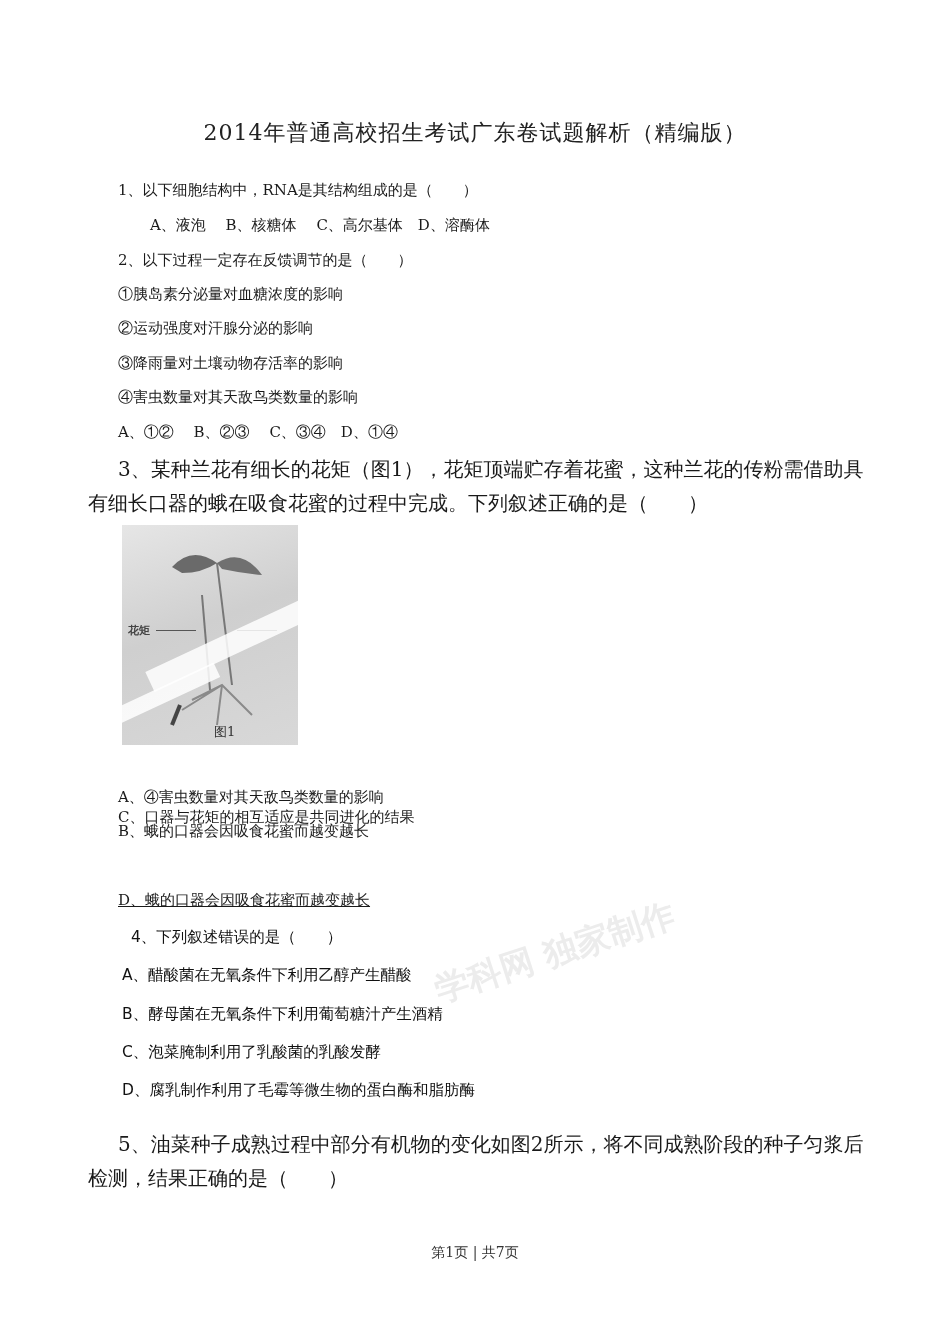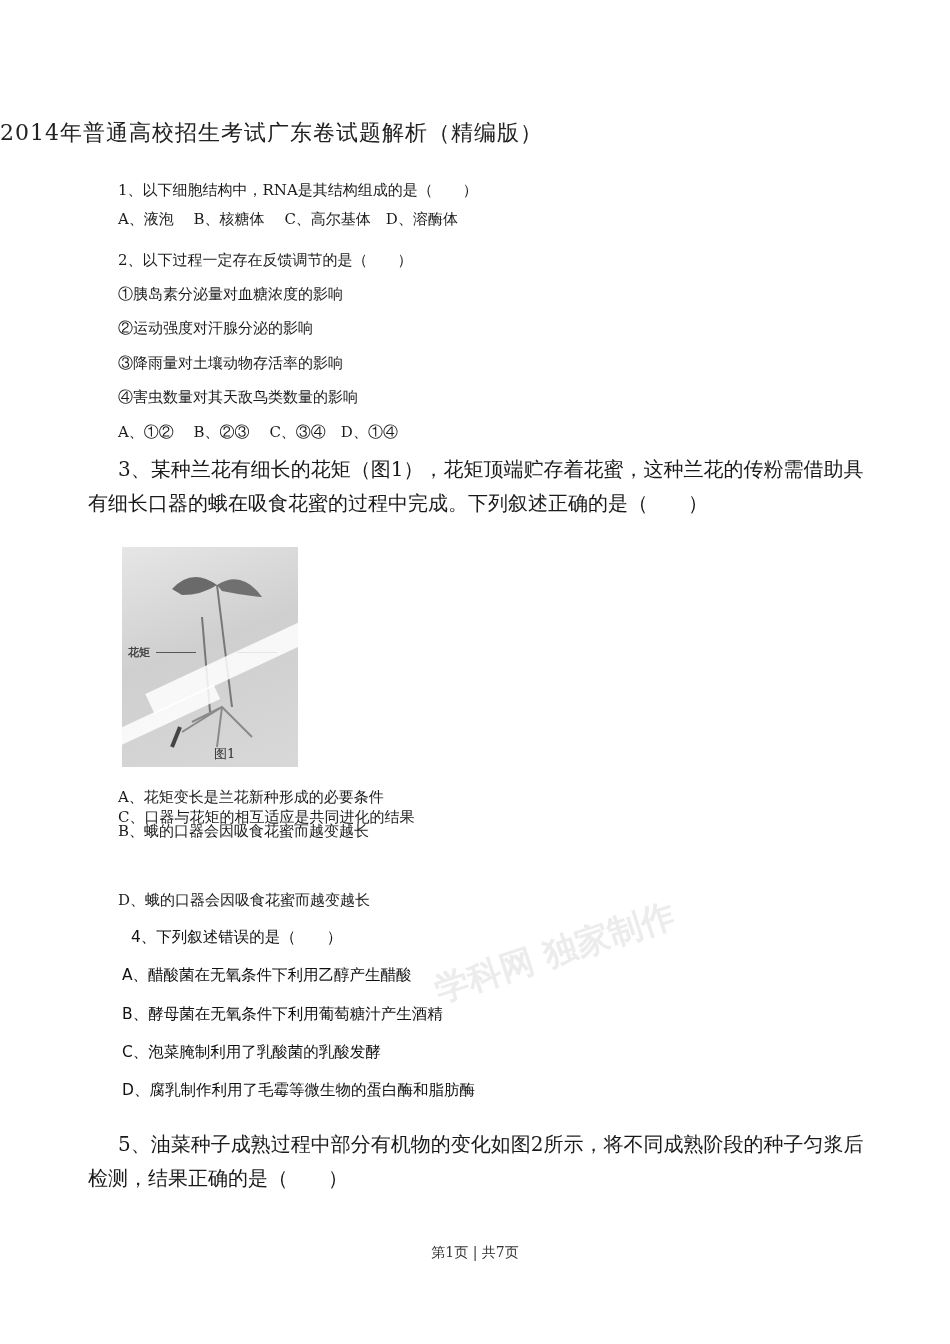--- a/index.html
+++ b/index.html
@@ -1,39 +1,39 @@
 <!DOCTYPE html>
 <html><head>
 <meta charset="utf-8">
 <style>
   html, body { margin:0; padding:0; background:#ffffff; }
   body { width:950px; height:1344px; position:relative; overflow:hidden;
          font-family:"DejaVu Serif","Liberation Serif",serif; color:#1a1a1a; }
-  .title { position:absolute; top:118px; left:0; width:950px; 
+  .title { position:absolute; top:118px; left:0; width:950px; text-align:center;
            font-size:22px; letter-spacing:1px; color:#222; }
   .line { position:absolute; left:118px; font-size:15px; line-height:20px; white-space:nowrap; }
   .para { position:absolute; left:88px; width:780px; font-size:20px; line-height:34px; text-indent:30px; }
   .opt4 { font-family:"DejaVu Sans","Liberation Sans",sans-serif; font-size:15.5px; color:#111; }
   .figure { position:absolute; left:122px; top:525px; width:176px; height:220px;
-            background:linear-gradient(160deg,#e6e6e6 0%,#cfcfcf 45%,#d8d8d8 100%); overflow:hidden;margin-top:22px; }
+            background:linear-gradient(160deg,#e6e6e6 0%,#cfcfcf 45%,#d8d8d8 100%); overflow:hidden; }
   .fig-label { position:absolute; left:6px; top:98px; font-size:11px; font-weight:bold; color:#444; }
   .fig-line { position:absolute; height:1px; background:#555; }
   .fig-caption { position:absolute; left:92px; top:198px; font-size:13px; color:#333; }
   .wm { position:absolute; background:rgba(255,255,255,0.85); transform:rotate(-25deg); }
   .footer { position:absolute; top:1244px; left:0; width:950px; text-align:center; font-size:14px; color:#333; }
   .wm-text { position:absolute; color:rgba(200,200,200,0.35); font-size:34px; transform:rotate(-18deg);
              font-family:"DejaVu Sans",sans-serif; font-weight:bold; }
 </style>
 </head>
 <body>
 
 <div class="title">2014年普通高校招生考试广东卷试题解析（精编版）</div>
 
 <div class="line" style="top:180px;text-align:center;">1、以下细胞结构中，RNA是其结构组成的是（　　）</div>
-<div class="line" style="top:209px;">A、液泡　 B、核糖体　 C、高尔基体　D、溶酶体</div>
+<div class="line" style="top:215px;margin-left:32px;">A、液泡　 B、核糖体　 C、高尔基体　D、溶酶体</div>
 
 <div class="line" style="top:250px;">2、以下过程一定存在反馈调节的是（　　）</div>
 <div class="line" style="top:284px;">①胰岛素分泌量对血糖浓度的影响</div>
 <div class="line" style="top:318px;">②运动强度对汗腺分泌的影响</div>
 <div class="line" style="top:353px;">③降雨量对土壤动物存活率的影响</div>
 <div class="line" style="top:387px;">④害虫数量对其天敌鸟类数量的影响</div>
 <div class="line" style="top:422px;">A、①②　 B、②③　 C、③④　D、①④</div>
 
 <div class="para" style="top:452px;">3、某种兰花有细长的花矩（图1），花矩顶端贮存着花蜜，这种兰花的传粉需借助具有细长口器的蛾在吸食花蜜的过程中完成。下列叙述正确的是（　　）</div>
 
@@ -47,24 +47,24 @@
     <line x1="58" y1="180" x2="50" y2="200" stroke="#444" stroke-width="4"></line>
   </svg>
   <span class="fig-label">花矩</span>
   <div class="fig-line" style="left:34px; top:105px; width:40px;"></div>
   <div class="fig-line" style="left:115px; top:105px; width:40px;"></div>
   <div class="wm" style="left:20px; top:110px; width:170px; height:22px;"></div>
   <div class="wm" style="left:-10px; top:160px; width:110px; height:16px;"></div>
   <span class="fig-caption">图1</span>
 </div>
 
-<div class="line" style="top:787px;">A、花矩变长是兰花新种形成的必要条件</div>
+<div class="line" style="top:787px;">A、④害虫数量对其天敌鸟类数量的影响</div>
 <div class="line" style="top:821px;">B、蛾的口器会因吸食花蜜而越变越长</div>
 <div class="line" style="top:807px;">C、口器与花矩的相互适应是共同进化的结果</div>
-<div class="line" style="top:890px;">D、蛾的口器会因吸食花蜜而越变越长</div>
+<div class="line" style="top:890px;text-decoration:underline;">D、蛾的口器会因吸食花蜜而越变越长</div>
 
 <div class="wm-text" style="left:430px; top:930px;">学科网 独家制作</div>
 <div class="line opt4" style="top:927px; left:111px;margin-left:20px;">4、下列叙述错误的是（　　）</div>
 <div class="line opt4" style="top:965px; left:122px;">A、醋酸菌在无氧条件下利用乙醇产生醋酸</div>
 <div class="line opt4" style="top:1004px; left:122px;">B、酵母菌在无氧条件下利用葡萄糖汁产生酒精</div>
 <div class="line opt4" style="top:1042px; left:122px;">C、泡菜腌制利用了乳酸菌的乳酸发酵</div>
 <div class="line opt4" style="top:1080px; left:122px;">D、腐乳制作利用了毛霉等微生物的蛋白酶和脂肪酶</div>
 
 <div class="para" style="top:1127px;">5、油菜种子成熟过程中部分有机物的变化如图2所示，将不同成熟阶段的种子匀浆后检测，结果正确的是（　　）</div>
 

